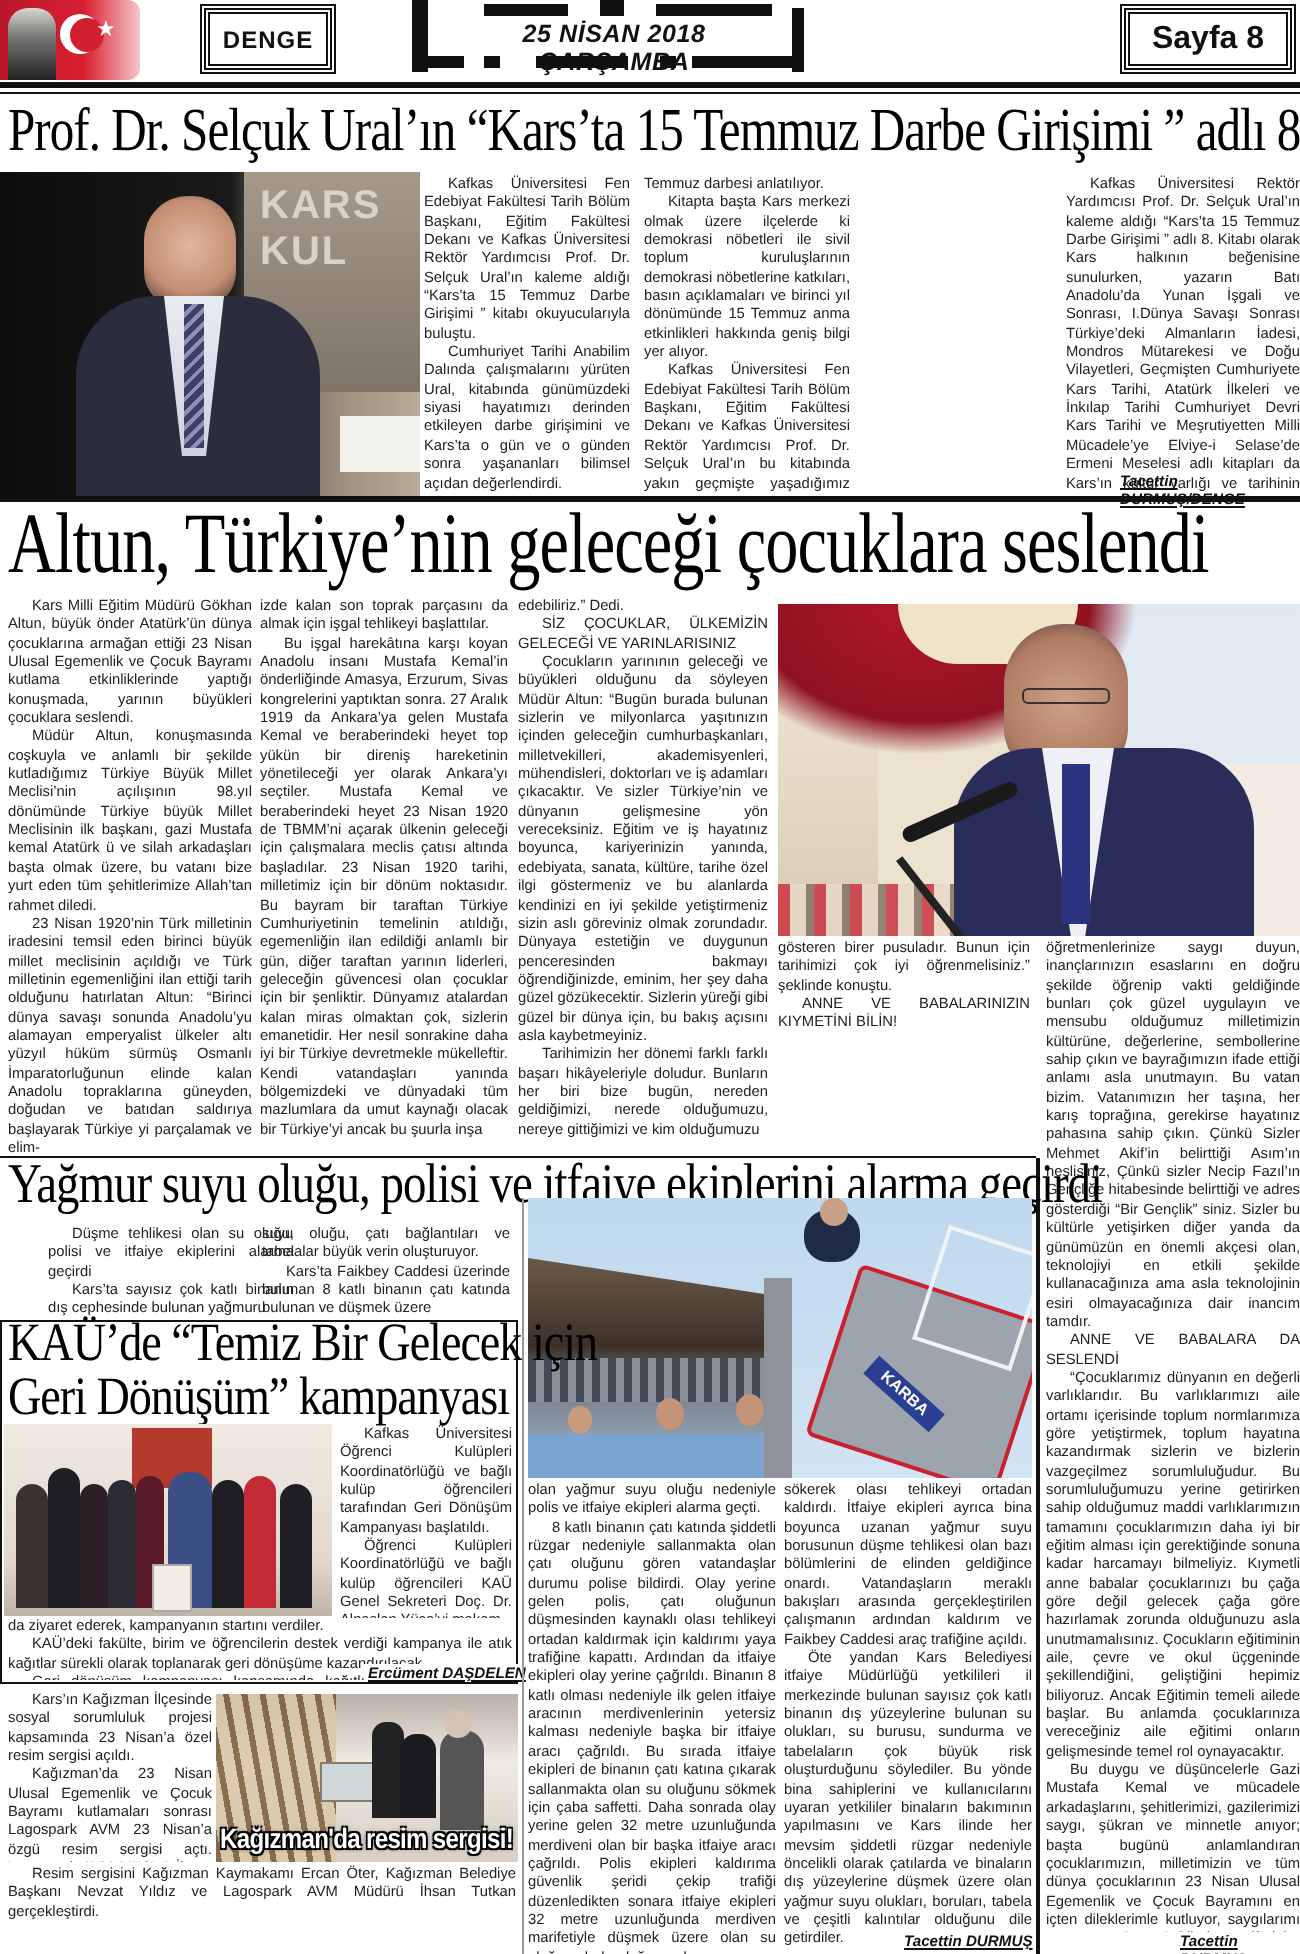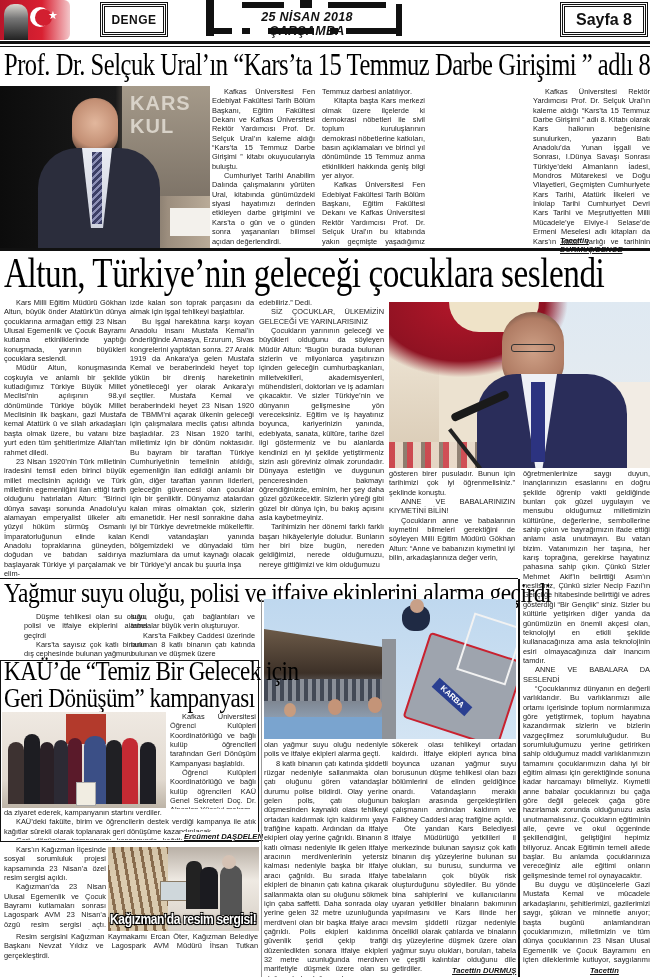--- a/index.html
+++ b/index.html
@@ -124,21 +124,20 @@
   <div class="abs" style="left:88px;top:72px;width:150px;height:94px;background:#2a2d5a;border-radius:40px 40px 0 0;"></div>
   <div class="abs" style="left:132px;top:72px;width:36px;height:94px;background:#eef0f6;clip-path:polygon(0 0,100% 0,60% 100%,40% 100%);"></div>
   <div class="abs" style="left:142px;top:80px;width:14px;height:80px;background:#2c3380;"></div>
   <div class="abs" style="left:60px;top:100px;width:62px;height:8px;background:#1a1a1a;transform:rotate(-24deg);border-radius:4px;"></div>
   <div class="abs" style="left:74px;top:122px;width:4px;height:50px;background:#222;transform:rotate(-38deg);"></div>
 </div>
 
 <div class="abs col" style="left:389px;top:469px;width:126px;height:108px;">
   <p style="text-indent:0">gösteren birer pusuladır. Bunun için tarihimizi çok iyi öğrenmelisiniz.” şeklinde konuştu.</p>
   <p class="sub">ANNE VE BABALARINIZIN KIYMETİNİ BİLİN!</p>
-  <p>Çocukların anne ve babalarının kıymetini bilmeleri gerektiğini de söyleyen Milli Eğitim Müdürü Gökhan Altun: “Anne ve babanızın kıymetini iyi bilin, arkadaşlarınıza değer verin,</p>
 </div>
 <div class="abs col" style="left:523px;top:469px;width:127px;height:497px;">
   <p style="text-indent:0">öğretmenlerinize saygı duyun, inançlarınızın esaslarını en doğru şekilde öğrenip vakti geldiğinde bunları çok güzel uygulayın ve mensubu olduğumuz milletimizin kültürüne, değerlerine, sembollerine sahip çıkın ve bayrağımızın ifade ettiği anlamı asla unutmayın. Bu vatan bizim. Vatanımızın her taşına, her karış toprağına, gerekirse hayatınız pahasına sahip çıkın. Çünkü Sizler Mehmet Akif’in belirttiği Asım’ın neslisiniz, Çünkü sizler Necip Fazıl’ın Gençliğe hitabesinde belirttiği ve adres gösterdiği “Bir Gençlik” siniz. Sizler bu kültürle yetişirken diğer yanda da günümüzün en önemli akçesi olan, teknolojiyi en etkili şekilde kullanacağınıza ama asla teknolojinin esiri olmayacağınıza dair inancım tamdır.</p>
   <p class="sub">ANNE VE BABALARA DA SESLENDİ</p>
   <p>“Çocuklarımız dünyanın en değerli varlıklarıdır. Bu varlıklarımızı aile ortamı içerisinde toplum normlarımıza göre yetiştirmek, toplum hayatına kazandırmak sizlerin ve bizlerin vazgeçilmez sorumluluğudur. Bu sorumluluğumuzu yerine getirirken sahip olduğumuz maddi varlıklarımızın tamamını çocuklarımızın daha iyi bir eğitim alması için gerektiğinde sonuna kadar harcamayı bilmeliyiz. Kıymetli anne babalar çocuklarınızı bu çağa göre değil gelecek çağa göre hazırlamak zorunda olduğunuzu asla unutmamalısınız. Çocukların eğitiminin aile, çevre ve okul üçgeninde şekillendiğini, geliştiğini hepimiz biliyoruz. Ancak Eğitimin temeli ailede başlar. Bu anlamda çocuklarınıza vereceğiniz aile eğitimi onların gelişmesinde temel rol oynayacaktır.</p>
   <p>Bu duygu ve düşüncelerle Gazi Mustafa Kemal ve mücadele arkadaşlarını, şehitlerimizi, gazilerimizi saygı, şükran ve minnetle anıyor; başta bugünü anlamlandıran çocuklarımızın, milletimizin ve tüm dünya çocuklarının 23 Nisan Ulusal Egemenlik ve Çocuk Bayramını en içten dileklerimle kutluyor, saygılarımı sunuyorum.” Şeklinde ifadeler kullandı.</p>
 </div>
 <div class="abs" style="left:588px;top:966px;font-size:7.6px;background:#fff;padding-left:2px;">
   <span class="byline">Tacettin DURMUŞ</span>
 </div>

